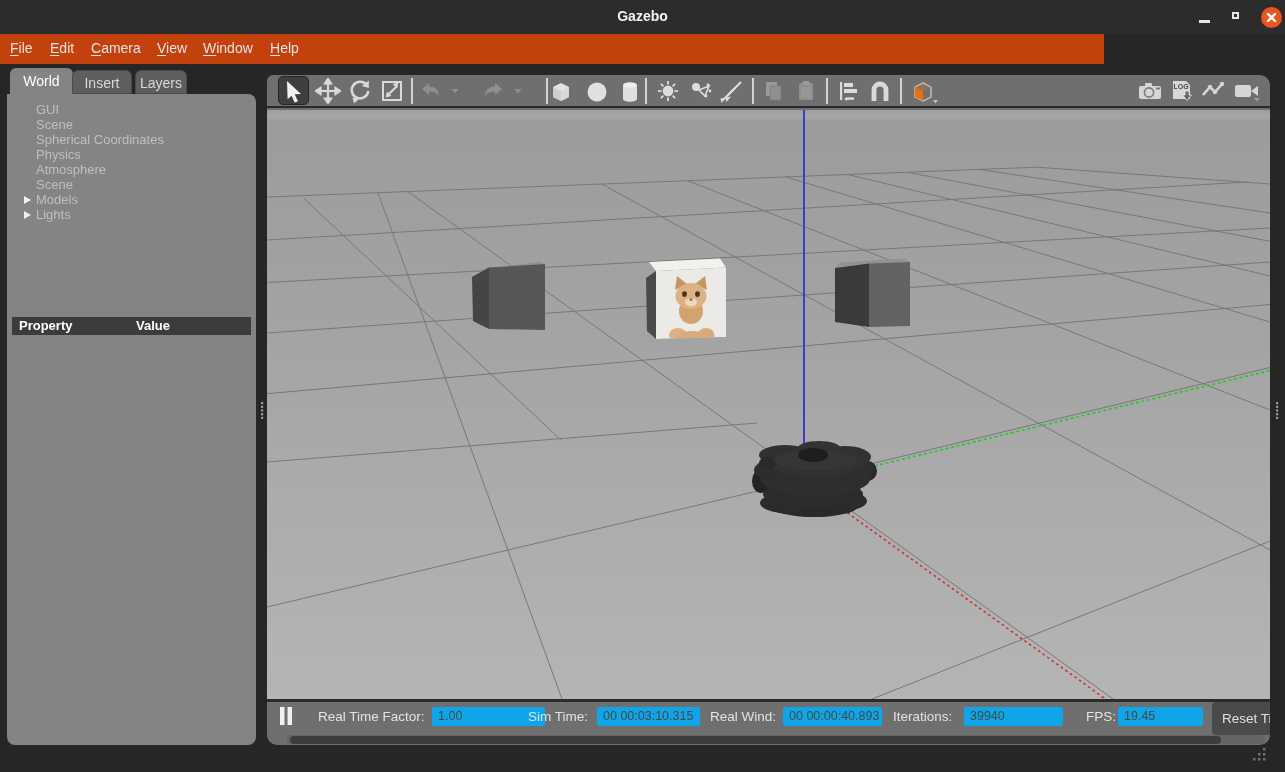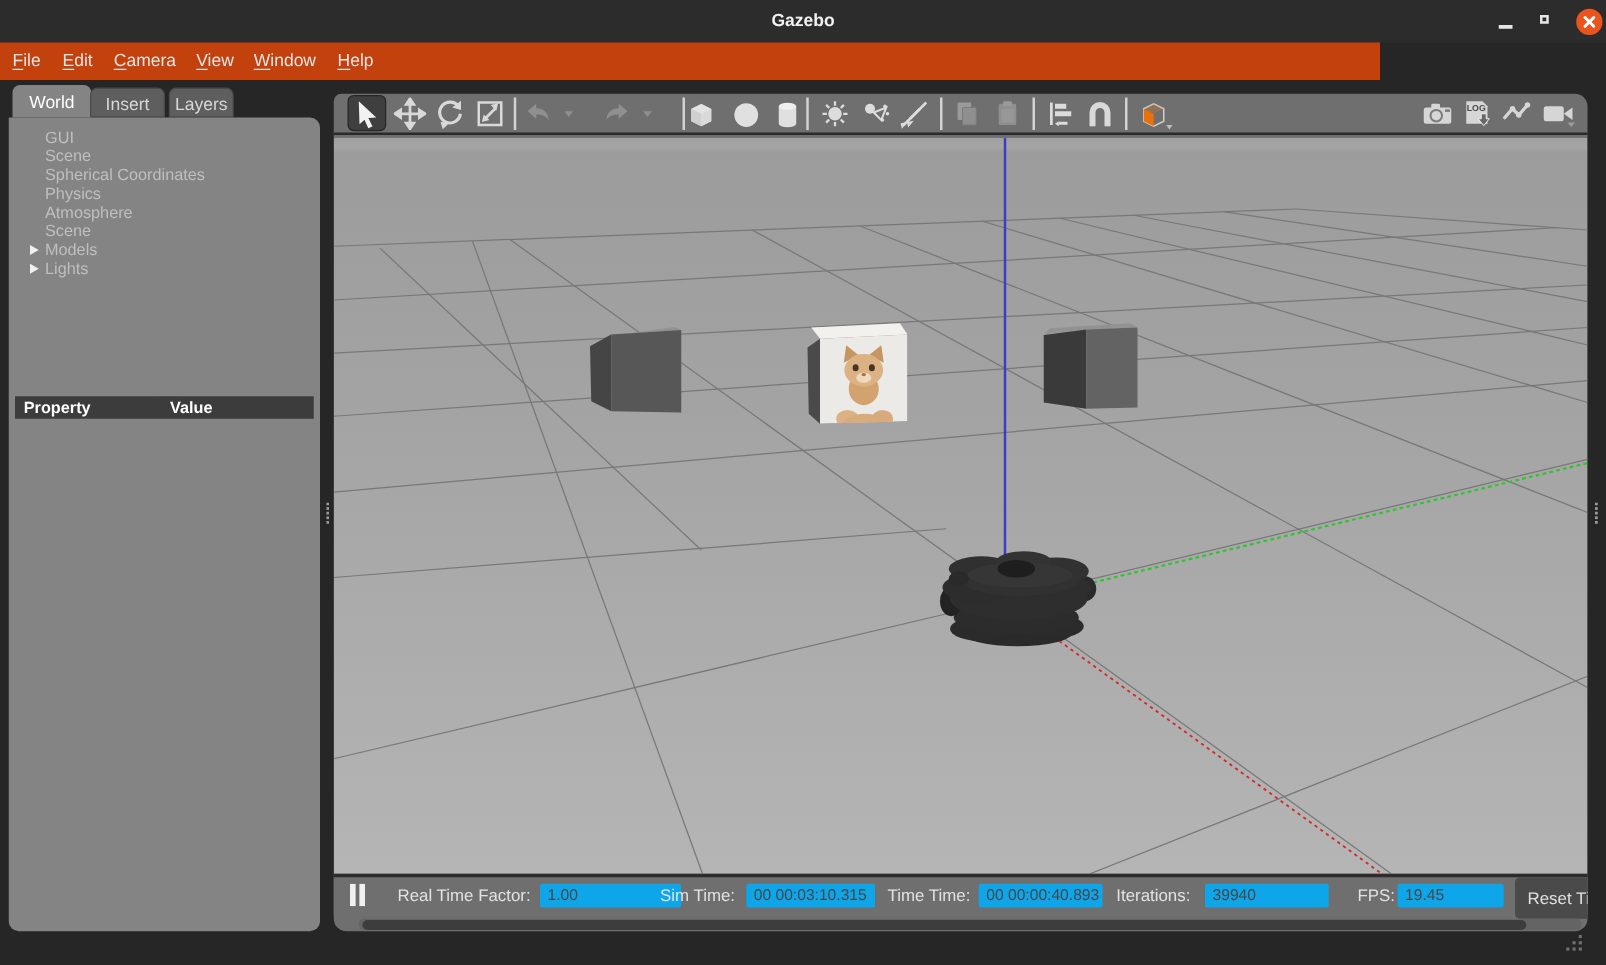--- a/index.html
+++ b/index.html
@@ -293,21 +293,21 @@
   <div class="sepline"></div>
   <div class="statusbar">
     <svg style="position:absolute;left:12px;top:5px" width="14" height="18">
         <rect x="1" y="0" width="4.5" height="18" fill="#f0f0f0"></rect>
         <rect x="8.5" y="0" width="4.5" height="18" fill="#f0f0f0"></rect>
       </svg>
     <div class="sb-label" style="left:51px">Real Time Factor:</div>
     <div class="sb-field" style="left:165px; width:113px;">1.00</div>
     <div class="sb-label" style="left:261px">Sim Time:</div>
     <div class="sb-field" style="left:330px; width:103px;">00 00:03:10.315</div>
-    <div class="sb-label" style="left:443px">Time Time:</div>
+    <div class="sb-label" style="left:443px">Real Wind:</div>
     <div class="sb-field" style="left:516px; width:99px;">00 00:00:40.893</div>
     <div class="sb-label" style="left:626px">Iterations:</div>
     <div class="sb-field" style="left:697px; width:99px;">39940</div>
     <div class="sb-label" style="left:819px">FPS:</div>
     <div class="sb-field" style="left:851px; width:85px;">19.45</div>
     <div class="resetbtn">Reset Ti</div>
   </div>
   <div class="hstrack"></div>
   <div class="hscroll"></div>
 </div>

